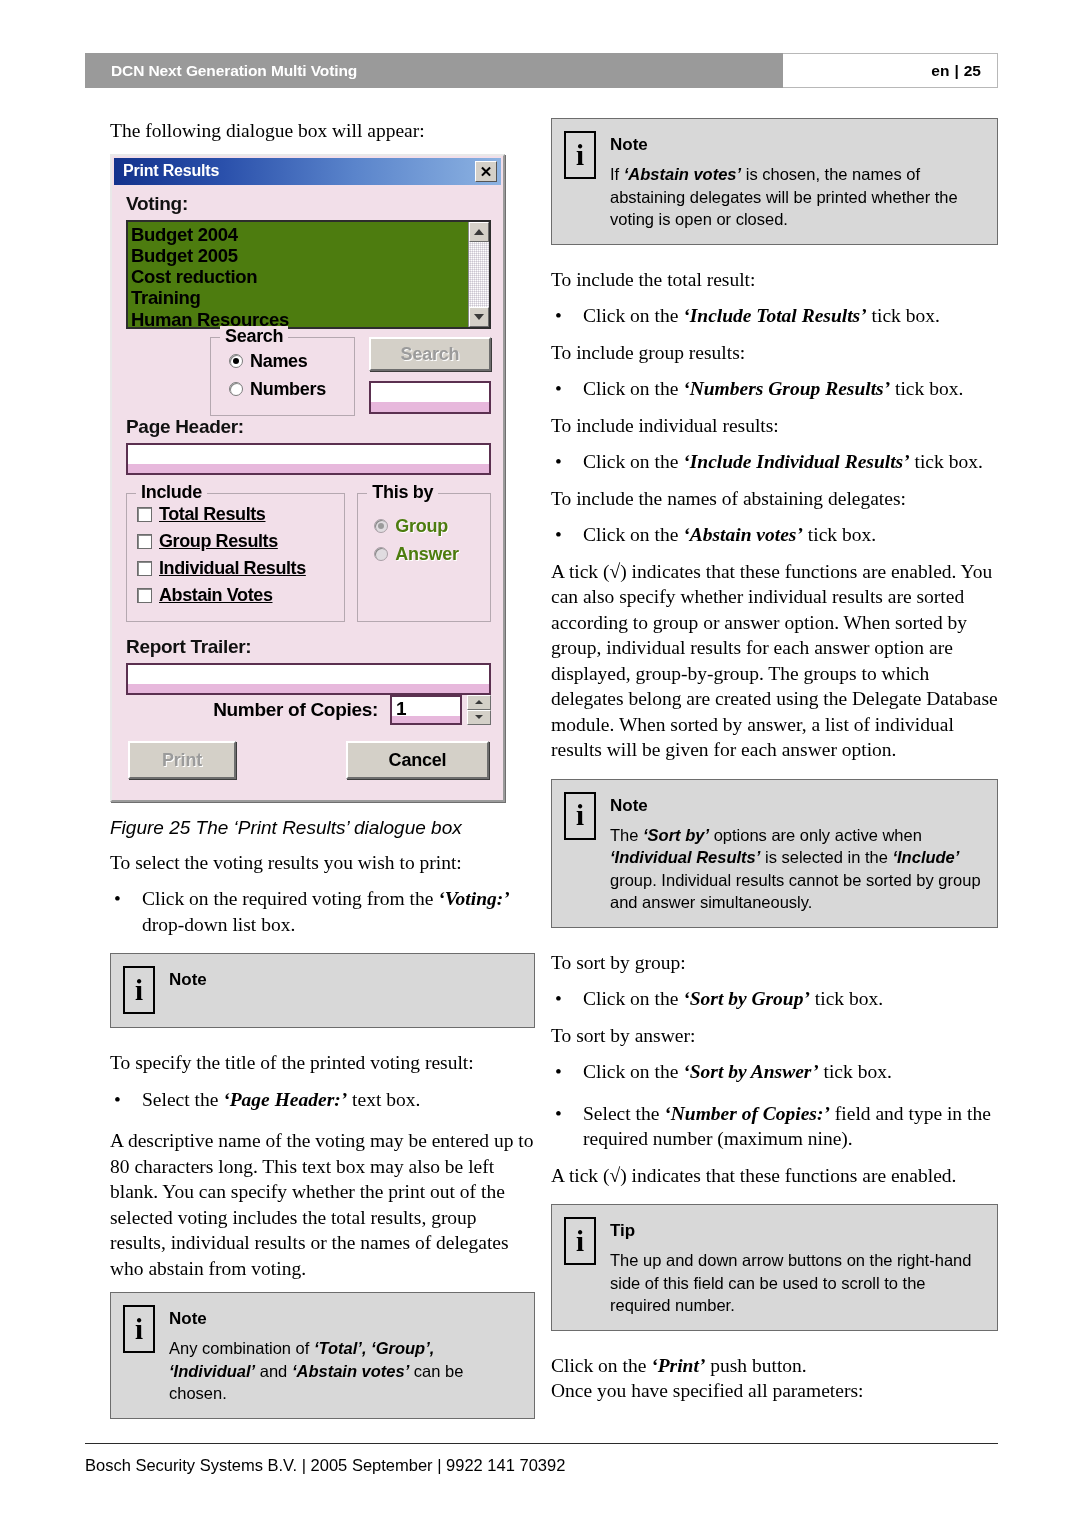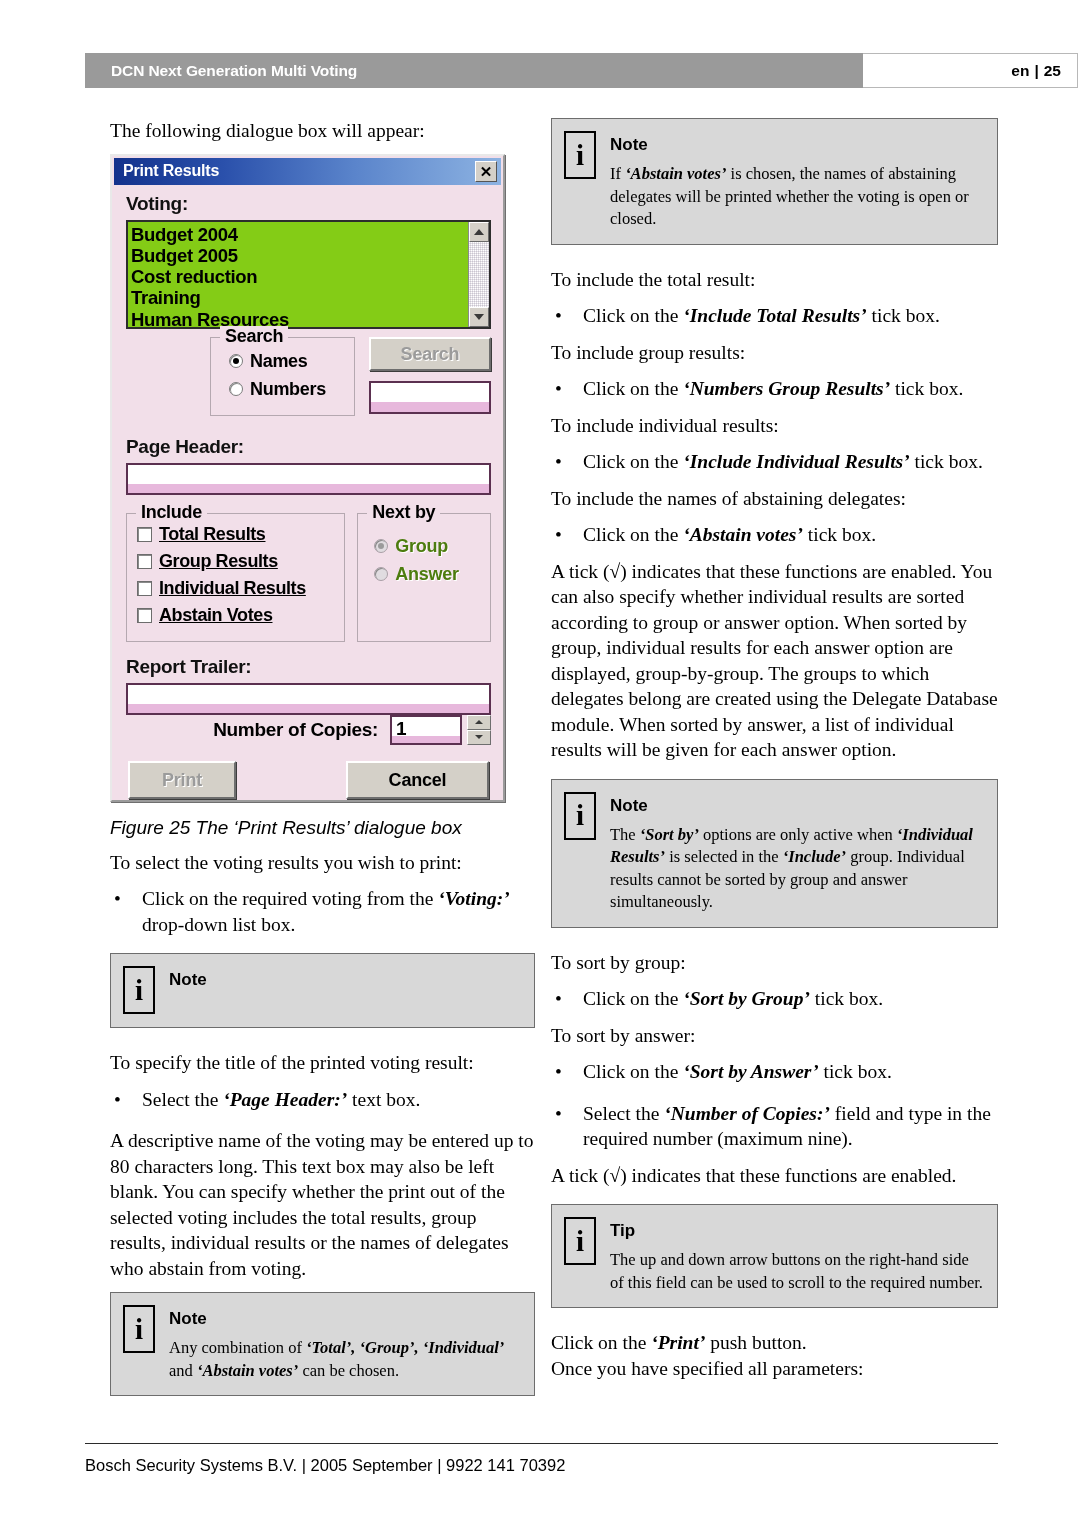--- a/index.html
+++ b/index.html
@@ -8,21 +8,21 @@
     width:1080px; height:1528px;
     background:#ffffff;
     font-family:"Liberation Serif", serif;
     color:#000;
     position:relative;
     overflow:hidden;
   }
 
   
   .header-bar{
-    position:absolute; left:85px; top:53px; width:993px; height:35px;
+    position:absolute; left:85px; top:53px; width:913px; height:35px;
     display:flex; align-items:stretch;
   }
   .header-title{
     background:#9a9a9a; color:#ffffff;
     flex:1 1 auto;
     display:flex; align-items:center;
     padding-left:26px;
     font-family:"Liberation Sans", sans-serif;
     font-weight:bold; font-size:15.5px;
     letter-spacing:-0.1px;
@@ -73,21 +73,21 @@
     font-family:"Liberation Serif", serif;
     font-weight:bold; font-size:29px; line-height:1;
     margin-right:14px; margin-top:1px;
   }
   .note-body{ flex:1 1 auto; padding-top:5px; }
   .note-title{
     font-family:"Liberation Sans", sans-serif;
     font-weight:bold; font-size:17px; margin-bottom:8px;
   }
   .note-text{
-    font-family:Liberation Serif, serif;
+    font-family:Liberation Sans, sans-serif;
     font-size:16.5px; line-height:22.5px;
   }
   .note-text b{ font-weight:bold; font-style:italic; }
 
   
   .dialog{
     position:relative;
     width:395px; height:648px;
     background:#f2dfe9;
     border:2px solid #9b9b9b;
@@ -118,21 +118,21 @@
   .dlg-inner{ padding:8px 12px 0 14px; }
   .lbl{
     font-weight:bold; font-size:19px; color:#111;
     font-family:"Liberation Sans", sans-serif;
     letter-spacing:-0.3px;
   }
 
   .listbox{
     margin-top:5px;
     height:109px;
-    background:#84cc16;
+    background:#4d7c0f;
     border:2px solid #2d2d2d;
     display:flex;
   }
   .listbox .items{ flex:1 1 auto; padding:2px 0 0 3px; overflow:hidden; }
   .listbox .items div{
     font-weight:bold; font-size:18.5px; line-height:21.3px;
     color:#000; letter-spacing:-0.3px;
     font-family:"Liberation Sans", sans-serif;
     white-space:nowrap;
   }
@@ -201,21 +201,21 @@
     border:2px solid #5b3050;
     height:33px;
     margin-top:10px;
     position:relative;
   }
   .txtfield::after{
     content:""; position:absolute; left:0; right:0; bottom:0; height:10px;
     background:#e7b8dc;
   }
 
-  .ph-label{ margin-top:20px; }
+  .ph-label{ margin-top:0; }
   .wide-field{
     background:#fff; border:2px solid #5b3050; height:32px; margin-top:5px; position:relative;
   }
   .wide-field::after{
     content:""; position:absolute; left:0; right:0; bottom:0; height:9px; background:#e7b8dc;
   }
 
   .two-gb{ display:flex; margin-top:18px; gap:12px; }
   .include-gb{ width:220px; padding:10px 8px 9px 10px; }
   .sortby-gb{ width:134px; padding:10px 8px 9px 10px; }
@@ -348,21 +348,21 @@
             <span class="chk"></span>
             <span class="chk-lbl">Individual Results</span>
           </div>
           <div class="chk-row">
             <span class="chk"></span>
             <span class="chk-lbl">Abstain Votes</span>
           </div>
         </div>
 
         <div class="groupbox sortby-gb">
-          <div class="gb-legend">Next by</div>
+          <div class="gb-legend">This by</div>
           <div class="radio-row" style="margin-top:12px;">
             <span class="radio dis on"></span>
             <span class="radio-lbl dis">Group</span>
           </div>
           <div class="radio-row">
             <span class="radio dis"></span>
             <span class="radio-lbl dis">Answer</span>
           </div>
         </div>
       </div>

